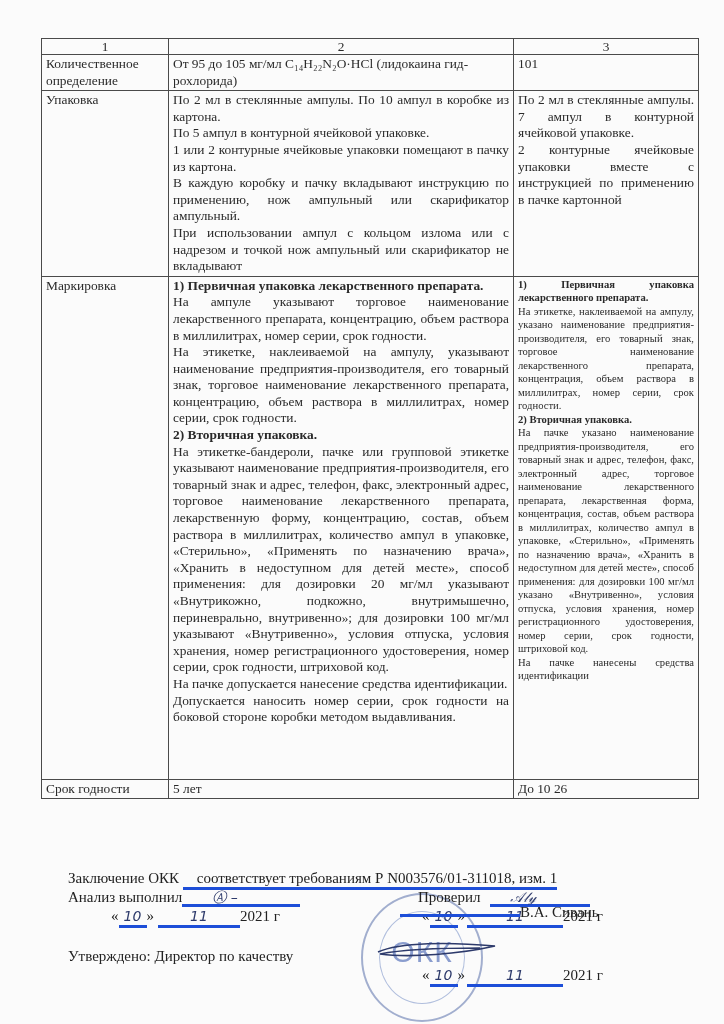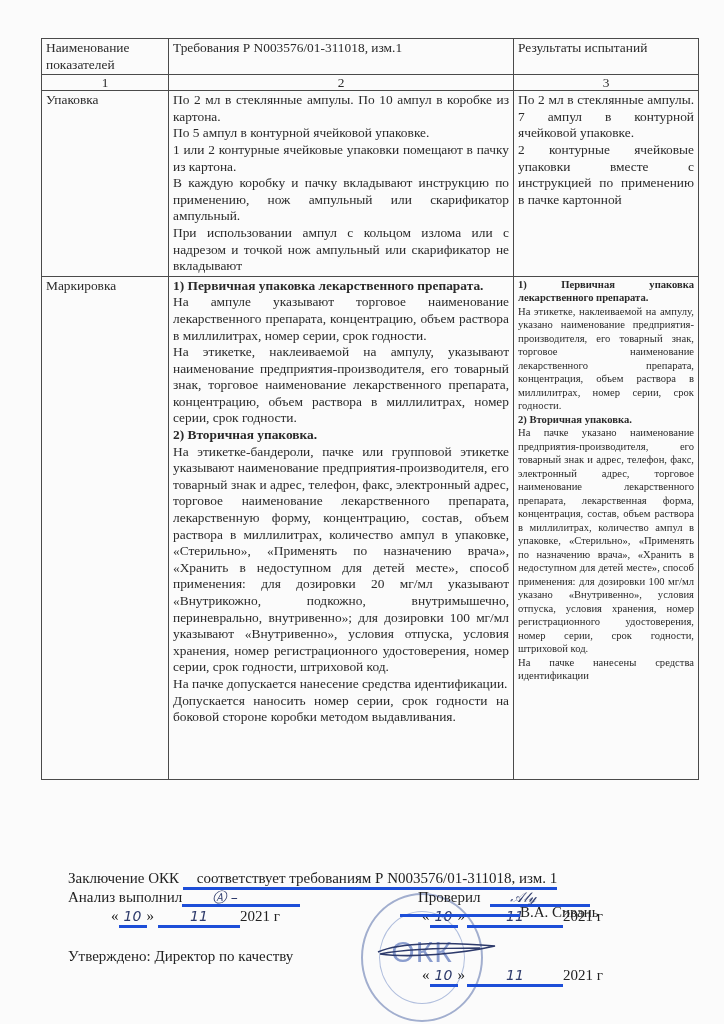--- a/index.html
+++ b/index.html
@@ -48,29 +48,29 @@
 </head>
 <body>
 
 <table class="doc-table">
   <colgroup>
       <col class="c1">
       <col class="c2">
       <col class="c3">
     </colgroup>
   <tbody>
-      <tr class="hdr-row">
-    <td>Наименование показателей</td>
-    <td>Требования Р N003576/01-311018, изм.1</td>
-    <td>Результаты испытаний</td>
-  </tr>
   <tr class="num-row">
     <td class="center">1</td>
     <td class="center">2</td>
     <td class="center">3</td>
+  </tr>
+  <tr class="kol-row">
+    <td>Количественное определение</td>
+    <td>От 95 до 105 мг/мл C₁₄H₂₂N₂O·HCl (лидокаина гид-рохлорида)</td>
+    <td>101</td>
   </tr>
   <tr class="upak-row">
     <td>Упаковка</td>
     <td class="just">
       <p>По 2 мл в стеклянные ампулы. По 10 ампул в коробке из картона.</p>
       <p>По 5 ампул в контурной ячейковой упаковке.</p>
       <p>1 или 2 контурные ячейковые упаковки помещают в пачку из картона.</p>
       <p>В каждую коробку и пачку вкладывают инструкцию по применению, нож ампульный или скарификатор ампульный.</p>
       <p>При использовании ампул с кольцом излома или с надрезом и точкой нож ампульный или скарификатор не вкладывают</p>
     </td>
@@ -90,20 +90,25 @@
       <p>На пачке допускается нанесение средства идентификации.</p>
       <p>Допускается наносить номер серии, срок годности на боковой стороне коробки методом выдавливания.</p>
     </td>
     <td class="small">
       <p class="b">1) Первичная упаковка лекарственного препарата.</p>
       <p>На этикетке, наклеиваемой на ампулу, указано наименование предприятия-производителя, его товарный знак, торговое наименование лекарственного препарата, концентрация, объем раствора в миллилитрах, номер серии, срок годности.</p>
       <p class="b">2) Вторичная упаковка.</p>
       <p>На пачке указано наименование предприятия-производителя, его товарный знак и адрес, телефон, факс, электронный адрес, торговое наименование лекарственного препарата, лекарственная форма, концентрация, состав, объем раствора в миллилитрах, количество ампул в упаковке, «Стерильно», «Применять по назначению врача», «Хранить в недоступном для детей месте», способ применения: для дозировки 100 мг/мл указано «Внутривенно», условия отпуска, условия хранения, номер регистрационного удостоверения, номер серии, срок годности, штриховой код.</p>
       <p>На пачке нанесены средства идентификации</p>
     </td>
+  </tr>
+  <tr class="srok-row">
+    <td>Срок годности</td>
+    <td>5 лет</td>
+    <td>До 10  26</td>
   </tr>
 </tbody>
   </table>
 
 <div class="stamp">
   <div class="stamp-inner"></div>
   <div class="stamp-text">ОКК</div>
 </div>
 
 <div class="sig" style="left:68px; top:870px;">

